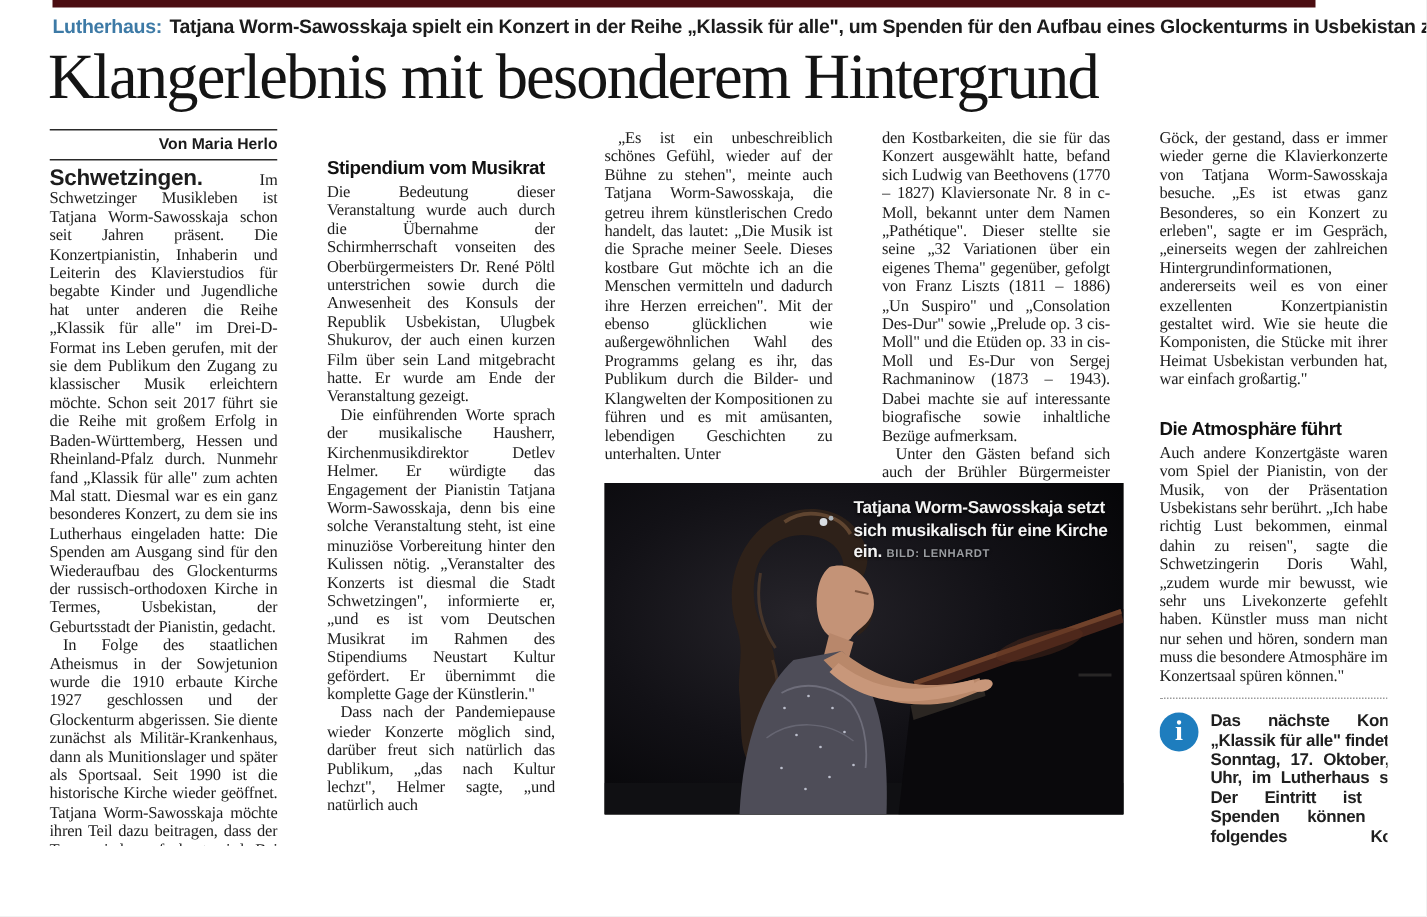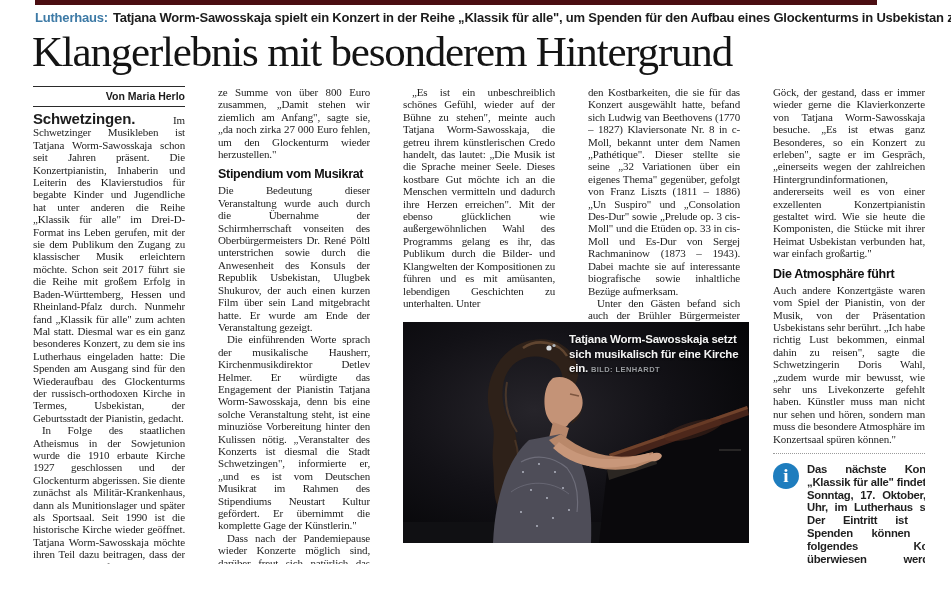--- a/index.html
+++ b/index.html
@@ -17,21 +17,21 @@
   .cols{display:flex;gap:33px;}
   .col{flex:0 0 152px;width:152px;height:478px;overflow:hidden;}
   .col.clipped{height:236px;}
   .byline{border-top:1px solid #2a2a2a;border-bottom:1px solid #2a2a2a;
           padding:3px 0 4px;margin:0 0 6px 0;text-align:right;
           font-family:"Liberation Sans",sans-serif;font-size:10.5px;font-weight:bold;color:#1a1a1a;}
   p.body{margin:0;font-size:11px;line-height:12.4px;letter-spacing:-0.15px;
          text-align:justify;hyphens:auto;-webkit-hyphens:auto;}
   p.body.indent{text-indent:9px;}
   .lead{font-family:"Liberation Sans",sans-serif;font-weight:bold;font-size:15px;}
-  h3.subhead{margin:7px 0 3px 0;font-family:"Liberation Sans",sans-serif;
+  h3.subhead{margin:19px 0 3px 0;font-family:"Liberation Sans",sans-serif;
              font-size:12.5px;font-weight:bold;letter-spacing:-0.3px;color:#111;}
   .photo{position:absolute;left:370px;top:236px;width:346px;height:221px;margin:0;background:#000000;}
   .photo svg{display:block;width:346px;height:221px;}
   .caption{position:absolute;top:10px;left:166px;right:6px;
            font-family:"Liberation Sans",sans-serif;font-weight:bold;font-size:11.5px;
            line-height:14.5px;letter-spacing:-0.2px;color:#f4f4f4;text-align:left;
            text-shadow:0 1px 2px rgba(0,0,0,.8);}
   .credit{font-size:7.5px;font-weight:bold;color:#9a9da1;letter-spacing:0.4px;margin-left:3px;}
   .infobox{margin-top:8px;border-top:1px dotted #9b9b9b;padding-top:9px;
            display:flex;align-items:flex-start;gap:8px;width:172px;}
@@ -57,21 +57,20 @@
 
   <div class="content">
     <div class="cols">
       <div class="col">
         <div class="byline">Von Maria Herlo</div>
         <p class="body"><span class="lead">Schwetzingen.</span> <span>Im Schwetzinger Musikleben ist Tatjana Worm-Sawosskaja schon seit Jahren präsent. Die Konzertpianistin, Inhaberin und Leiterin des Klavierstudios für begabte Kinder und Jugendliche hat unter anderen die Reihe „Klassik für alle" im Drei-D-Format ins Leben gerufen, mit der sie dem Publikum den Zugang zu klassischer Musik erleichtern möchte. Schon seit 2017 führt sie die Reihe mit großem Erfolg in Baden-Württemberg, Hessen und Rheinland-Pfalz durch. Nunmehr fand „Klassik für alle" zum achten Mal statt. Diesmal war es ein ganz besonderes Konzert, zu dem sie ins Lutherhaus eingeladen hatte: Die Spenden am Ausgang sind für den Wiederaufbau des Glockenturms der russisch-orthodoxen Kirche in Termes, Usbekistan, der Geburtsstadt der Pianistin, gedacht.</span></p>
         <p class="body indent">In Folge des staatlichen Atheismus in der Sowjetunion wurde die 1910 erbaute Kirche 1927 geschlossen und der Glockenturm abgerissen. Sie diente zunächst als Militär-Krankenhaus, dann als Munitionslager und später als Sportsaal. Seit 1990 ist die historische Kirche wieder geöffnet. Tatjana Worm-Sawosskaja möchte ihren Teil dazu beitragen, dass der Turm wieder aufgebaut wird. Bei ihrem Konzert kam die stol-</p>
       </div>
 
       <div class="col">
-        <p class="body">ze Summe von über 800 Euro zusammen, „Damit stehen wir ziemlich am Anfang", sagte sie, „da noch zirka 27 000 Euro fehlen, um den Glockenturm wieder herzustellen."</p>
         <h3 class="subhead">Stipendium vom Musikrat</h3>
         <p class="body">Die Bedeutung dieser Veranstaltung wurde auch durch die Übernahme der Schirmherrschaft vonseiten des Oberbürgermeisters Dr. René Pöltl unterstrichen sowie durch die Anwesenheit des Konsuls der Republik Usbekistan, Ulugbek Shukurov, der auch einen kurzen Film über sein Land mitgebracht hatte. Er wurde am Ende der Veranstaltung gezeigt.</p>
         <p class="body indent">Die einführenden Worte sprach der musikalische Hausherr, Kirchenmusikdirektor Detlev Helmer. Er würdigte das Engagement der Pianistin Tatjana Worm-Sawosskaja, denn bis eine solche Veranstaltung steht, ist eine minuziöse Vorbereitung hinter den Kulissen nötig. „Veranstalter des Konzerts ist diesmal die Stadt Schwetzingen", informierte er, „und es ist vom Deutschen Musikrat im Rahmen des Stipendiums Neustart Kultur gefördert. Er übernimmt die komplette Gage der Künstlerin."</p>
         <p class="body indent">Dass nach der Pandemiepause wieder Konzerte möglich sind, darüber freut sich natürlich das Publikum, „das nach Kultur lechzt", Helmer sagte, „und natürlich auch</p>
       </div>
 
       <div class="col clipped">
         <p class="body indent">„Es ist ein unbeschreiblich schönes Gefühl, wieder auf der Bühne zu stehen", meinte auch Tatjana Worm-Sawosskaja, die getreu ihrem künstlerischen Credo handelt, das lautet: „Die Musik ist die Sprache meiner Seele. Dieses kostbare Gut möchte ich an die Menschen vermitteln und dadurch ihre Herzen erreichen". Mit der ebenso glücklichen wie außergewöhnlichen Wahl des Programms gelang es ihr, das Publikum durch die Bilder- und Klangwelten der Kompositionen zu führen und es mit amüsanten, lebendigen Geschichten zu unterhalten. Unter</p>
       </div>
 

